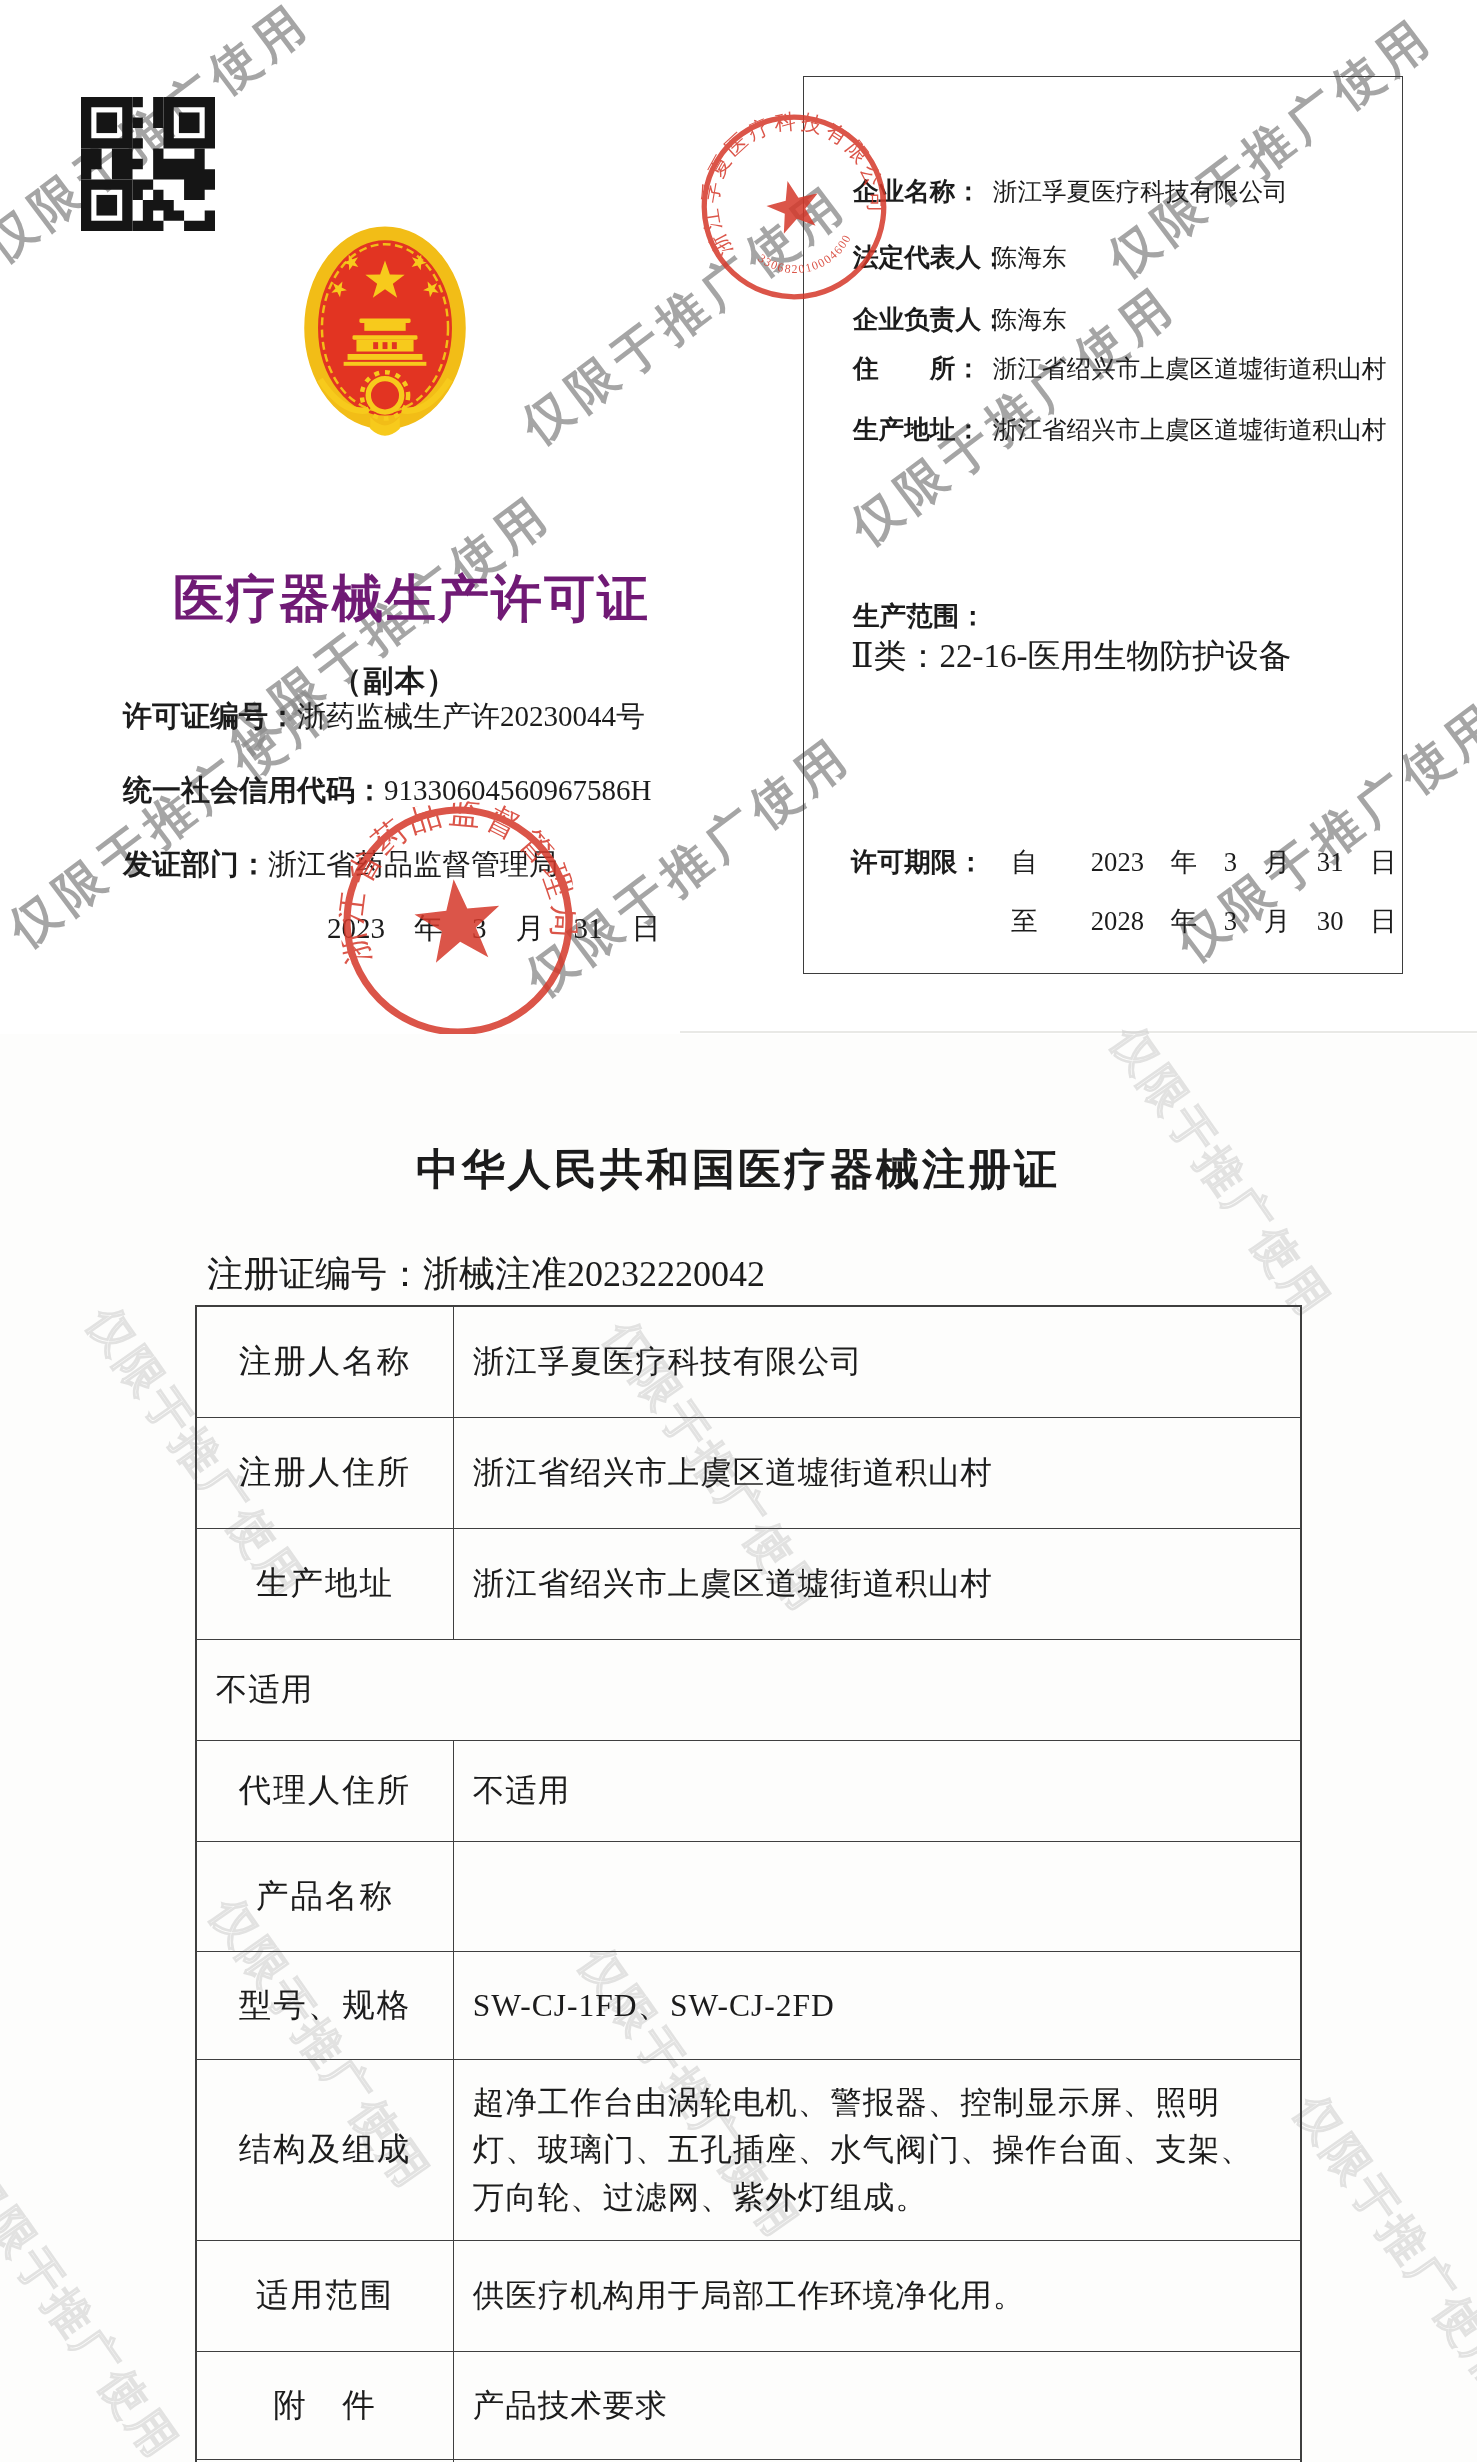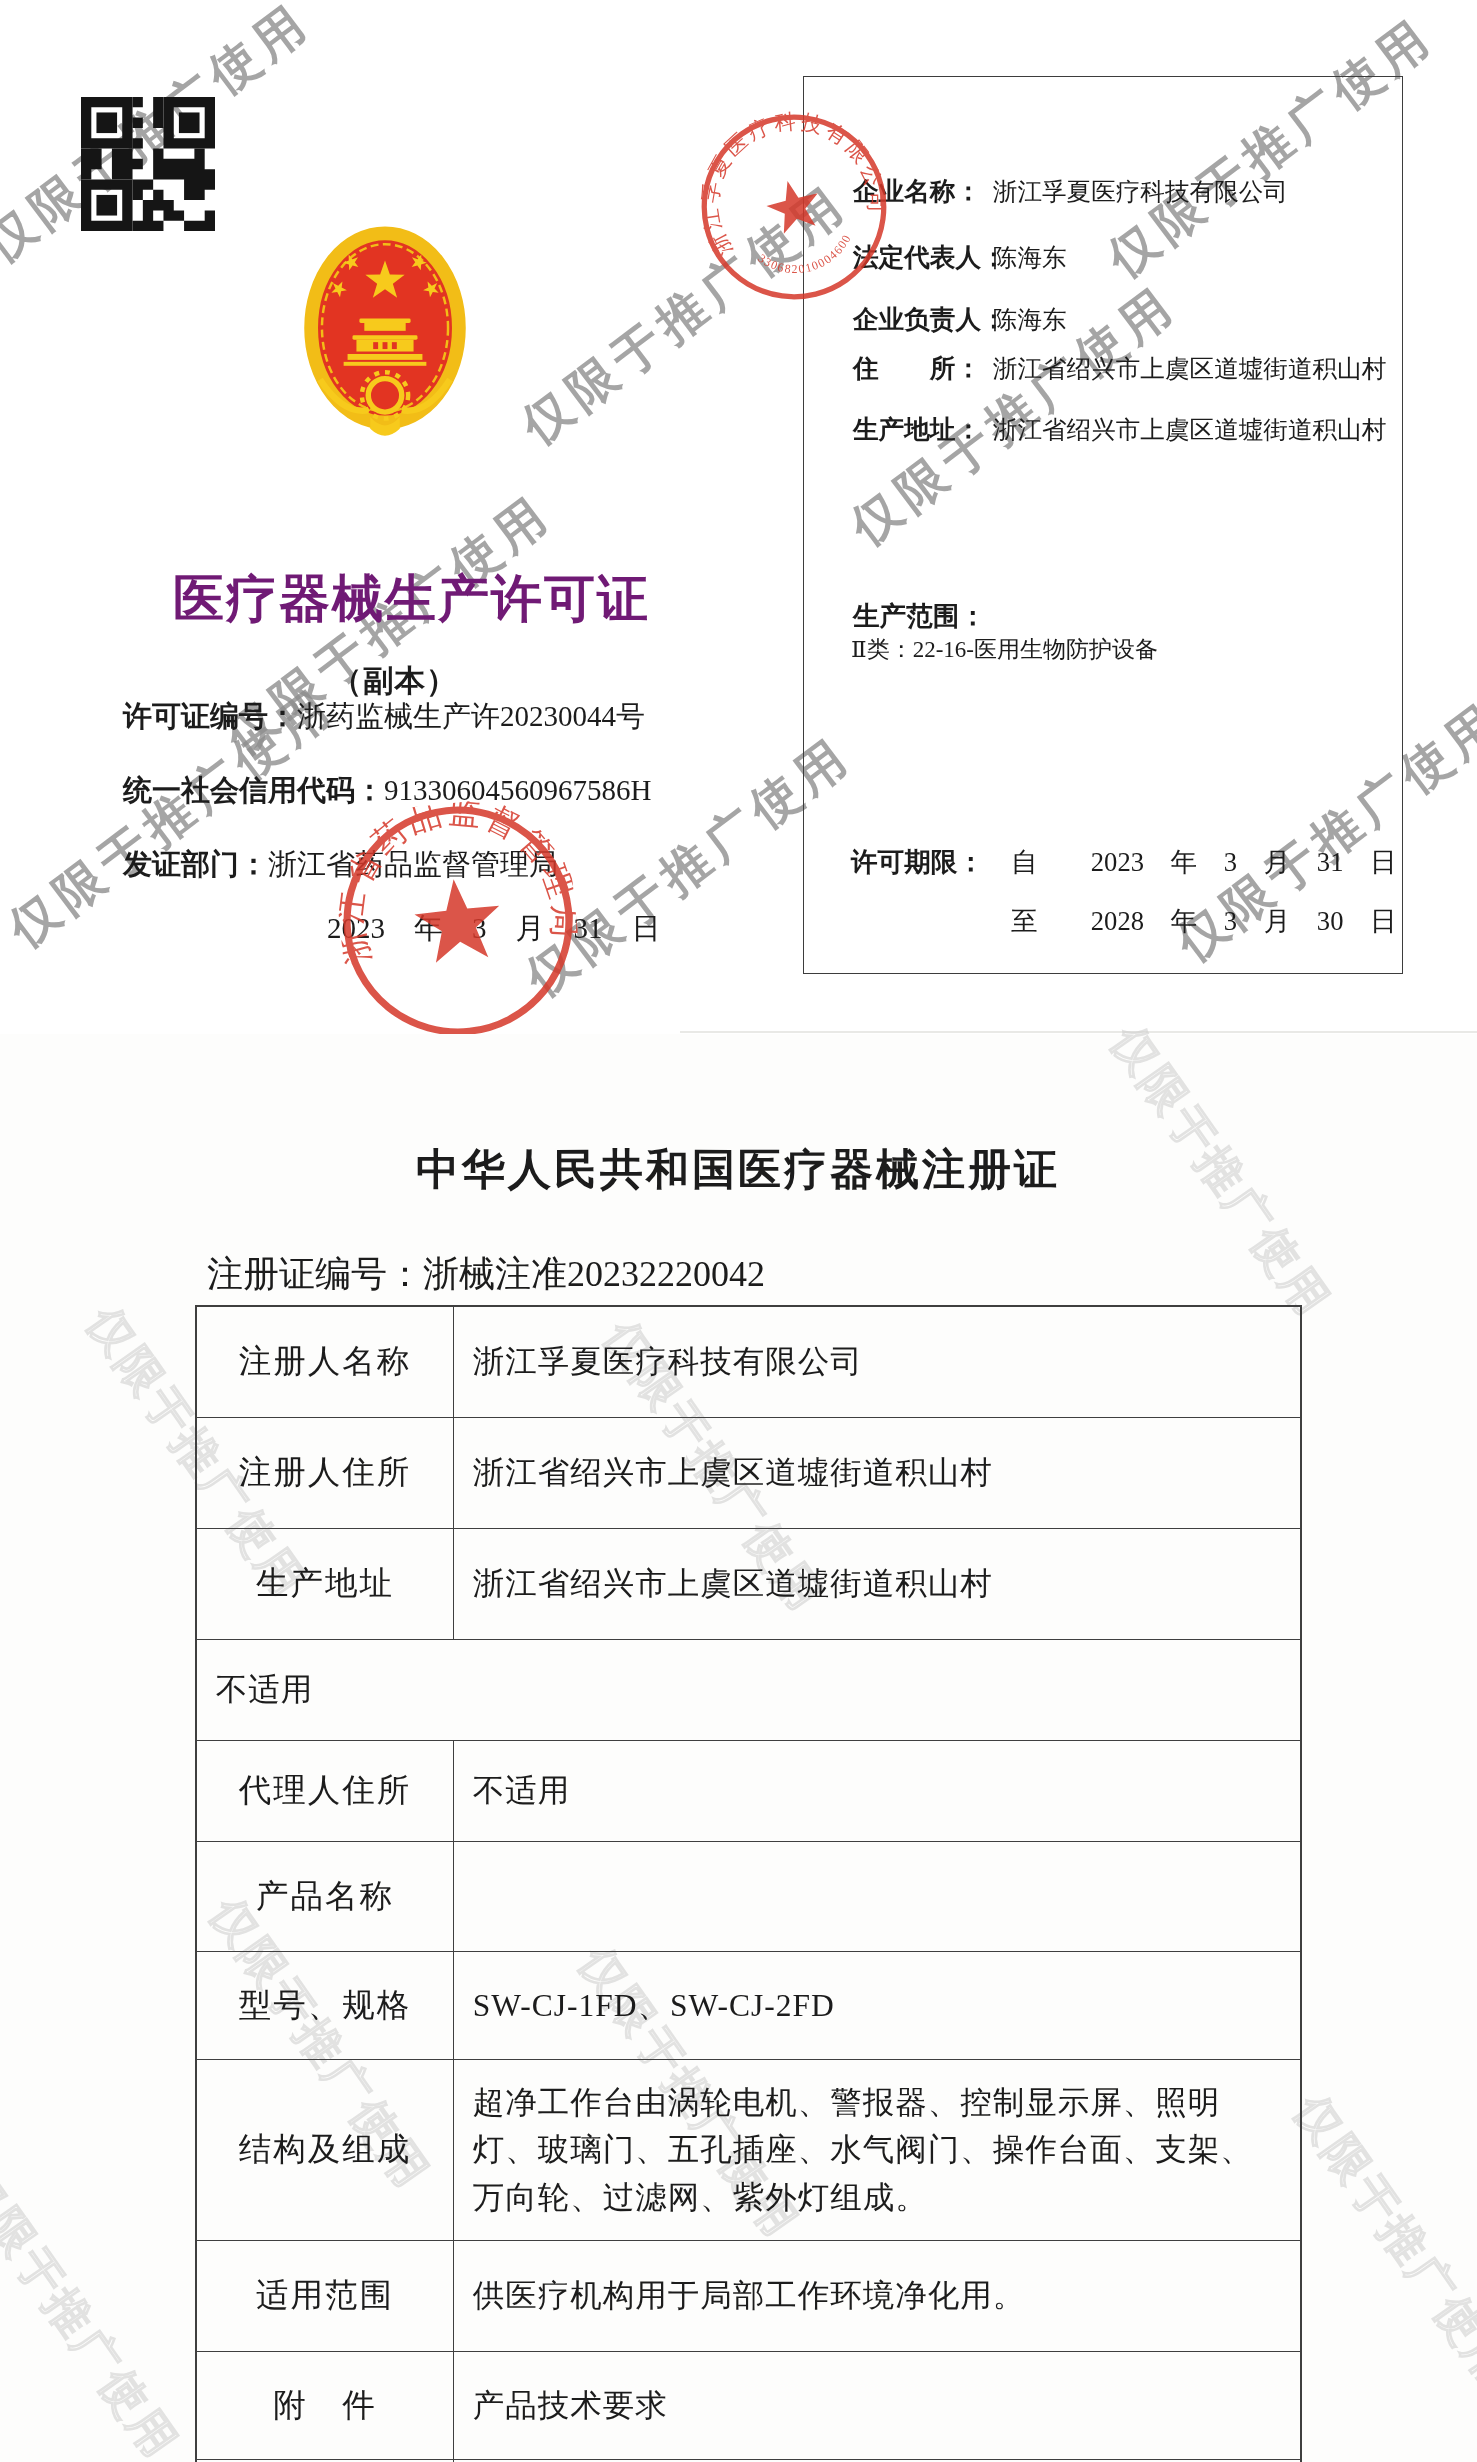--- a/index.html
+++ b/index.html
@@ -26,21 +26,21 @@
       font-size:51px;font-weight:700;letter-spacing:2px;color:#701a75;white-space:nowrap;}
   .t1sub{position:absolute;left:173px;top:661px;width:443px;text-align:center;
       font-size:30.5px;font-weight:700;letter-spacing:1px;}
   .fline{position:absolute;font-size:29px;white-space:nowrap;text-align:right;}
   .fl-label{font-weight:700;}
   .lbox{position:absolute;left:803px;top:76px;width:598px;height:896px;border:1.5px solid #3d3d3d;}
   .brow{position:absolute;left:49px;font-size:25.6px;white-space:nowrap;}
   .bl{display:inline-block;width:128px;text-align:justify;text-align-last:justify;font-weight:700;}
   .bv{margin-left:11.8px;font-size:24.6px;}
   .scopel{position:absolute;left:49px;font-size:26.6px;font-weight:700;}
-  .scopev{position:absolute;left:47px;font-size:23px;white-space:nowrap;text-align:right;}
+  .scopev{position:absolute;left:47px;font-size:33px;white-space:nowrap;text-align:right;}
   .terml{position:absolute;left:47px;font-size:26.6px;font-weight:700;}
   .termv{position:absolute;left:207px;font-size:26.6px;white-space:nowrap;}
 
   
   .stamp{position:absolute;color:#d5382a;opacity:.85;}
 
   
   .t2{position:absolute;left:295px;top:107px;width:886px;margin:0;text-align:center;
       font-size:43px;font-weight:700;letter-spacing:3px;white-space:nowrap;}
   .regno{position:absolute;left:207px;top:216px;font-size:36px;white-space:nowrap;}

